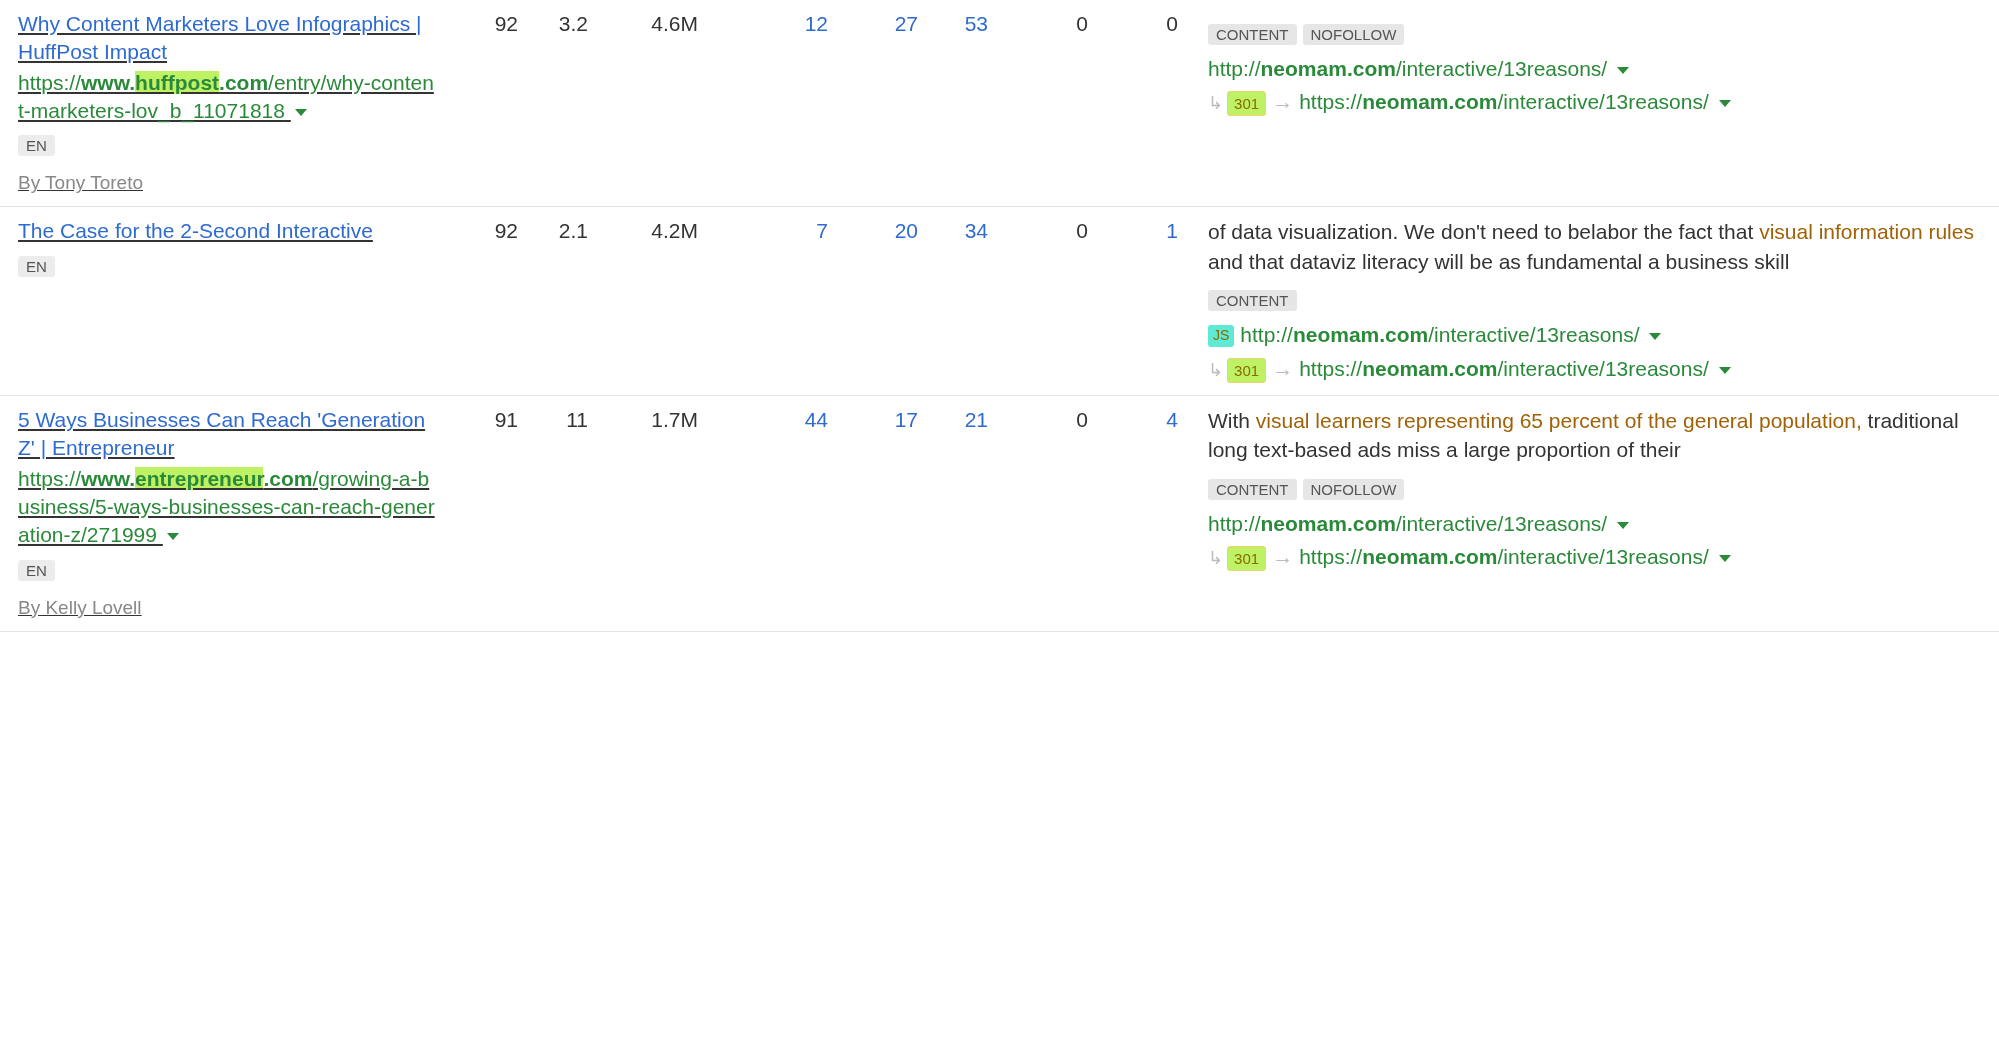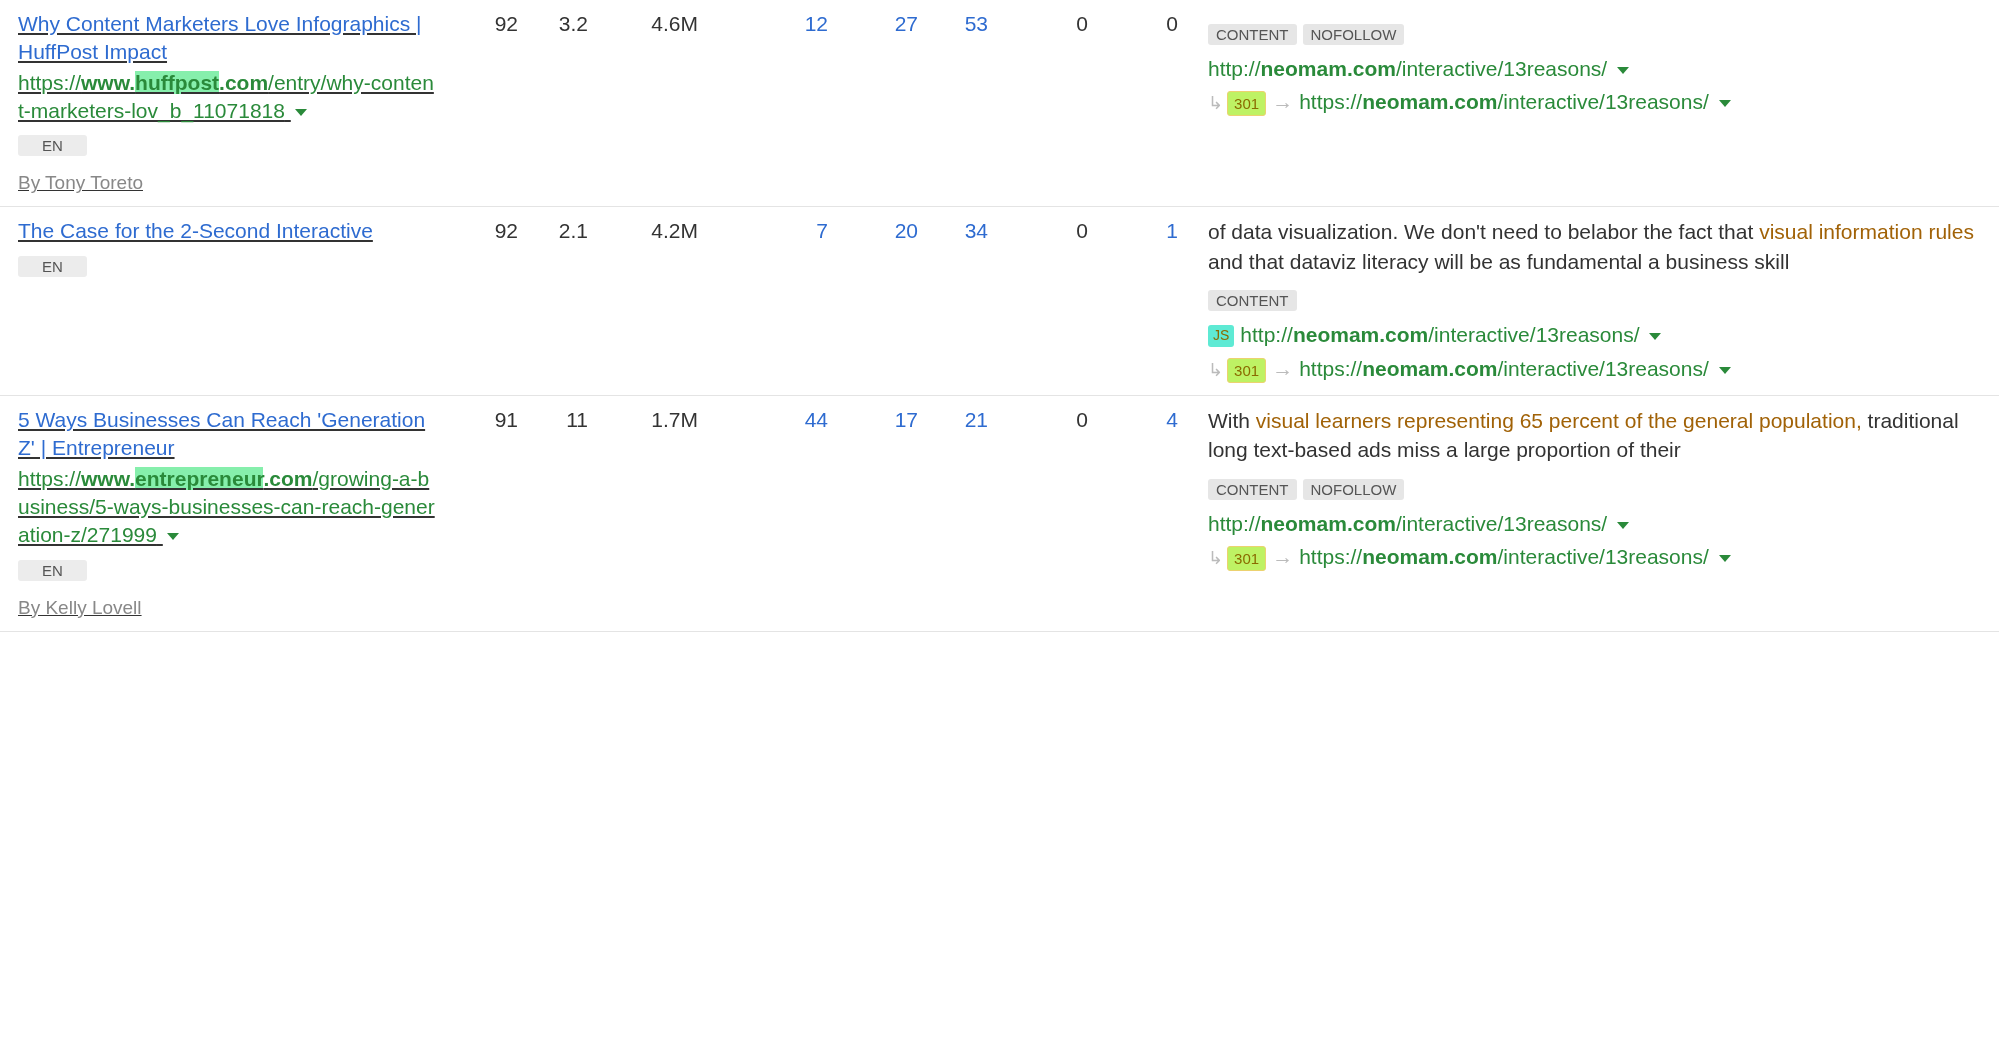--- a/index.html
+++ b/index.html
@@ -25,36 +25,36 @@
   .c-kw   { width: 130px; }
   .c-rd   { width: 90px; }
   .c-ld   { width: 70px; }
   .c-ext  { width: 100px; }
   .c-pl   { width: 90px; }
   .col-anchor { flex: 1; padding-left: 30px; }
 
   .title-link { color: #2e6bd0; cursor: pointer; line-height: 1.35; }
   .url { color: #2a8a3a; line-height: 1.35; margin-top: 2px; word-break: break-all; }
   .url .bold { font-weight: 700; }
-  .url .hl { background: #86efac; font-weight: 700; }
+  .url .hl { background: #bef264; font-weight: 700; }
   .caret {
     display: inline-block;
     width: 0; height: 0;
     border-left: 6px solid transparent;
     border-right: 6px solid transparent;
     border-top: 7px solid #2a8a3a;
     margin-left: 4px; margin-bottom: 2px;
     cursor: pointer;
   }
   .badge-lang {
     display: inline-block;
     background: #ececec;
     color: #555;
     font-size: 15px;
-    padding: 2px 24px;
+    padding: 2px 8px;
     border-radius: 3px;
     margin-top: 10px;
   }
   .author { color: #888; font-size: 19px; margin-top: 16px; }
   .metric-link { color: #2e6bd0; cursor: pointer; }
 
   .anchor-title { color: #2e6bd0; cursor: pointer; line-height: 1.35; }
   .snippet { color: #333; line-height: 1.4; }
   .snippet .link { color: #a16207; cursor: pointer; }
   .badge {

